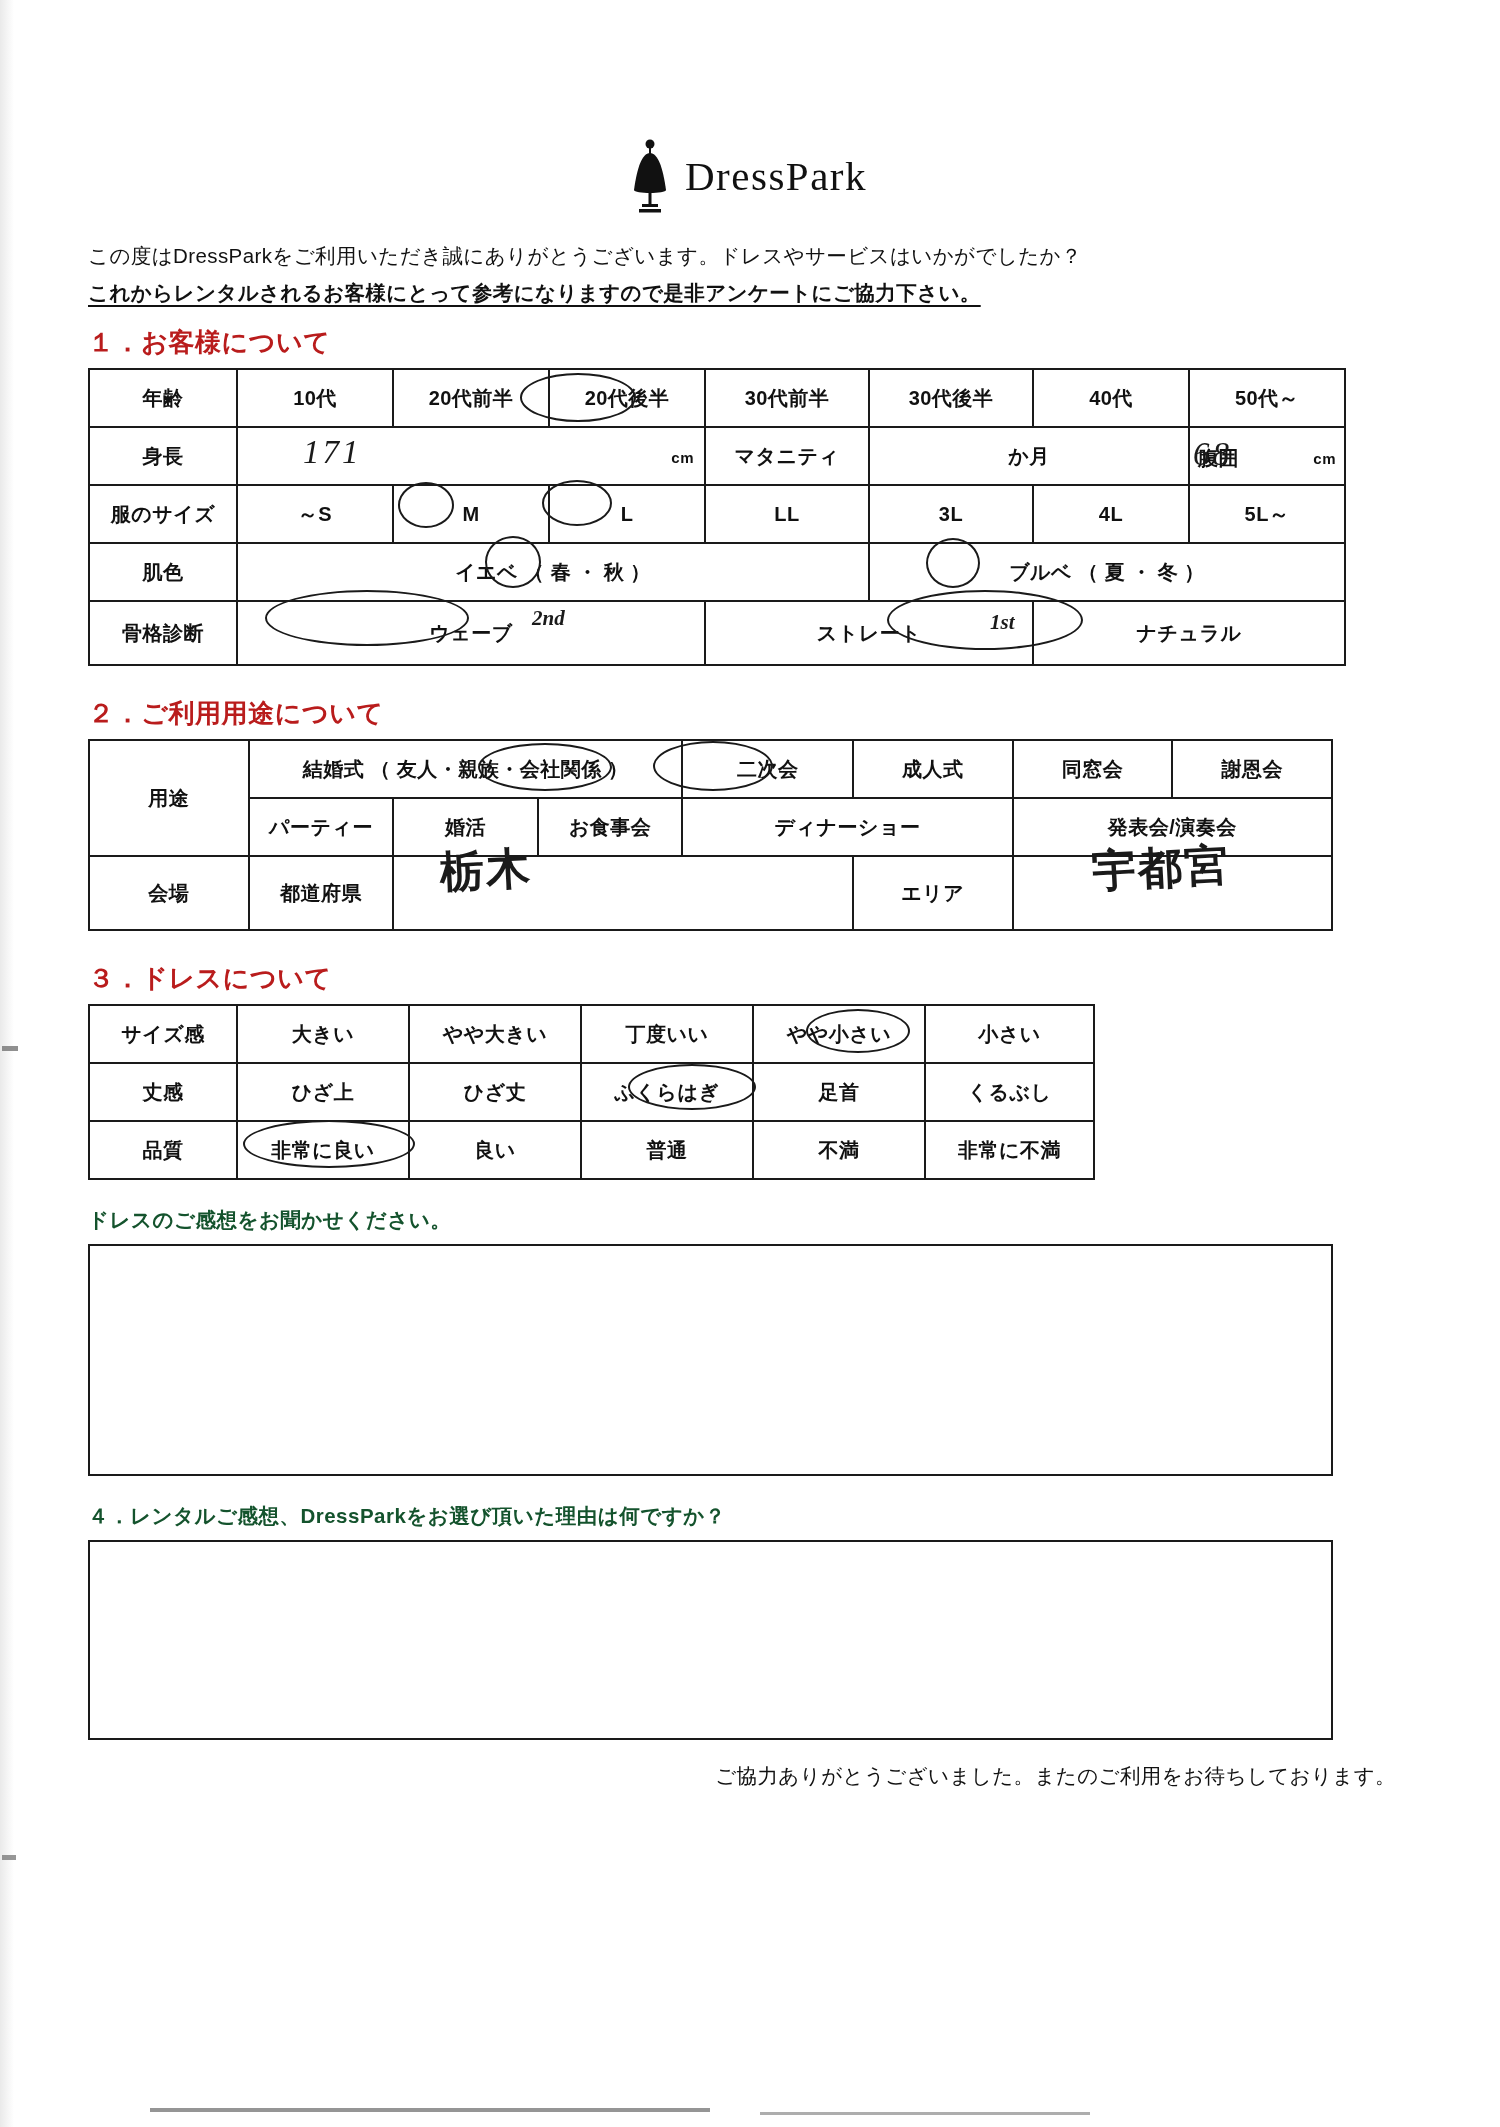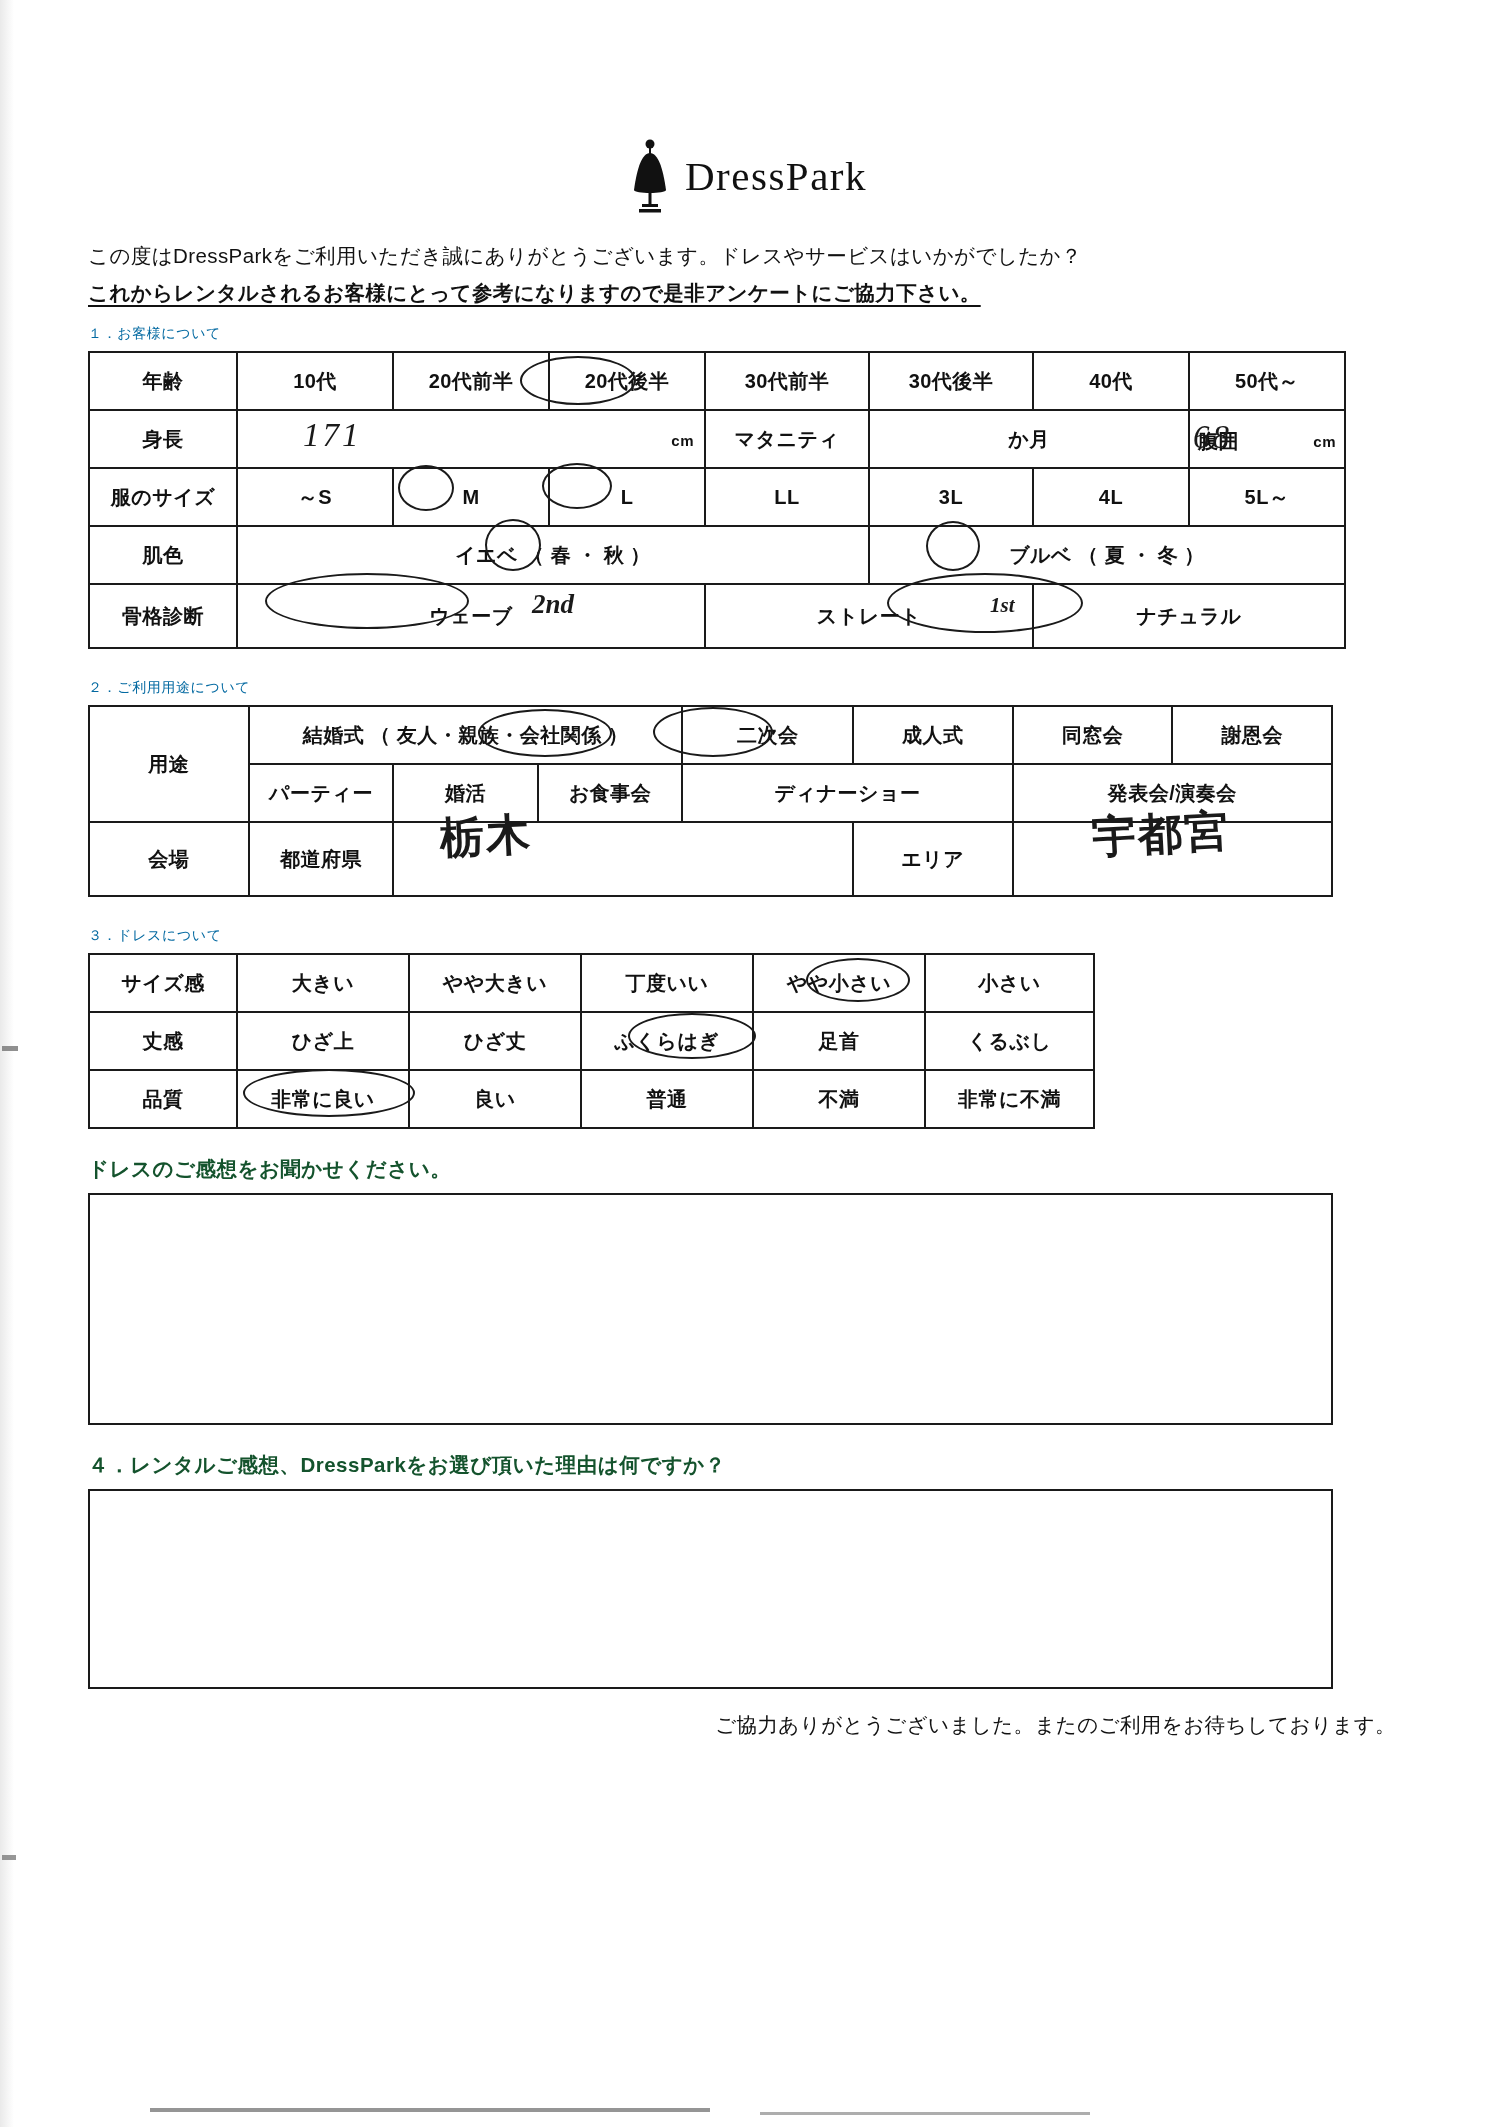--- a/index.html
+++ b/index.html
@@ -97,25 +97,25 @@
     font-size: 20.5px;
     font-weight: bold;
     letter-spacing: .4px;
     text-decoration: underline;
     text-underline-offset: 5px;
     margin-bottom: 18px;
     color: #111;
   }
 
   .section-title {
-    font-size: 14px;
-    font-weight: normal;
+    font-size: 26px;
+    font-weight: bold;
     margin-bottom: 8px;
     letter-spacing: .6px;
-    color: #0369a1;
+    color: #b91c1c;
   }
 
   
   table.form {
     border-collapse: collapse;
     width: 1245px;
     table-layout: fixed;
   }
   table.form td {
     border: 2px solid #1a1a1a;
@@ -297,21 +297,21 @@
             <td class="lbl">骨格診断</td>
             <td colspan="3" style="height:62px">ウェーブ</td>
             <td colspan="2">ストレート</td>
             <td colspan="2">ナチュラル</td>
           </tr>
         </tbody>
       </table>
 
       <span class="hw hw-num" style="left:215px; top:66px;">171</span>
       <span class="hw hw-num" style="left:1105px; top:68px;">68</span>
-      <span class="hw hw-small" style="left:444px; top:238px; font-size:27px; font-weight:bold;">2nd</span>
+      <span class="hw hw-small" style="left:444px; top:238px; font-size:21px; font-weight:bold;">2nd</span>
       <span class="hw hw-small" style="left:886px; top:242px; font-size:21px; font-weight:bold;margin-left:16px;">1st</span>
 
       <div class="ellipse" style="left:432px; top:5px; width:112px; height:45px;"></div>
       <div class="ellipse" style="left:310px; top:114px; width:52px; height:42px;"></div>
       <div class="ellipse" style="left:454px; top:112px; width:66px; height:42px;"></div>
       <div class="ellipse" style="left:397px; top:168px; width:52px; height:48px;"></div>
       <div class="ellipse" style="left:838px; top:170px; width:50px; height:46px;"></div>
       <div class="ellipse" style="left:177px; top:222px; width:200px; height:52px;"></div>
       <div class="ellipse" style="left:799px; top:222px; width:192px; height:56px;"></div>
     </div>

